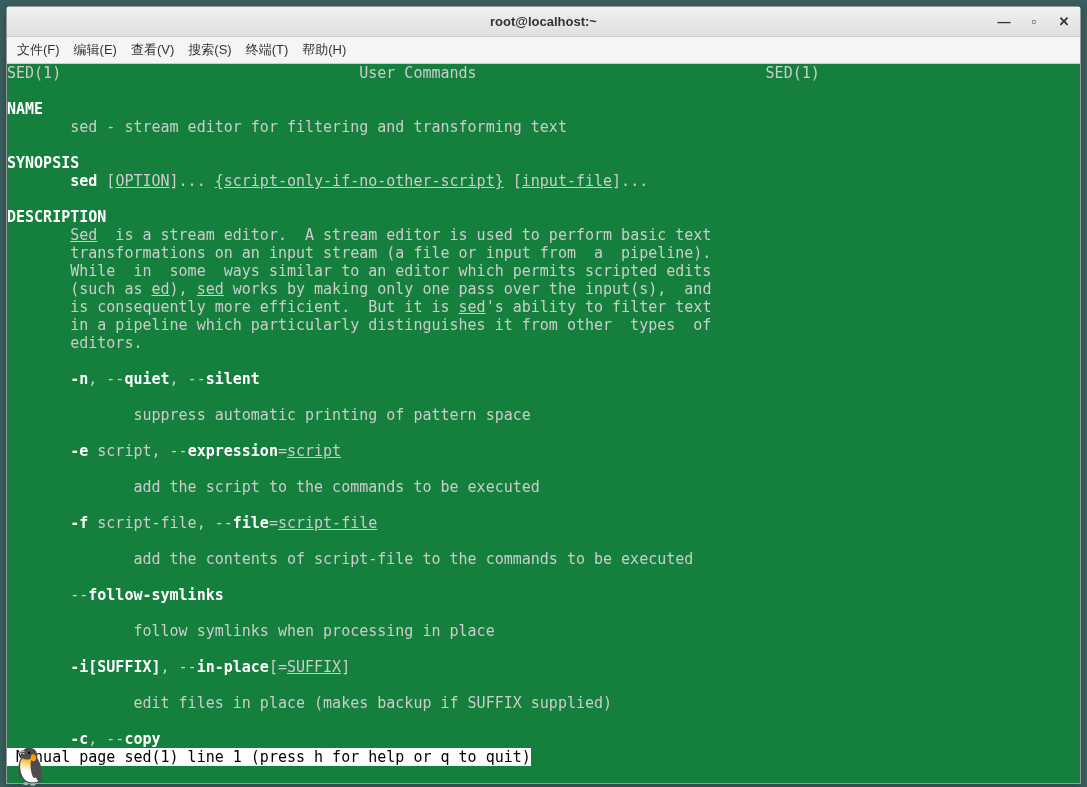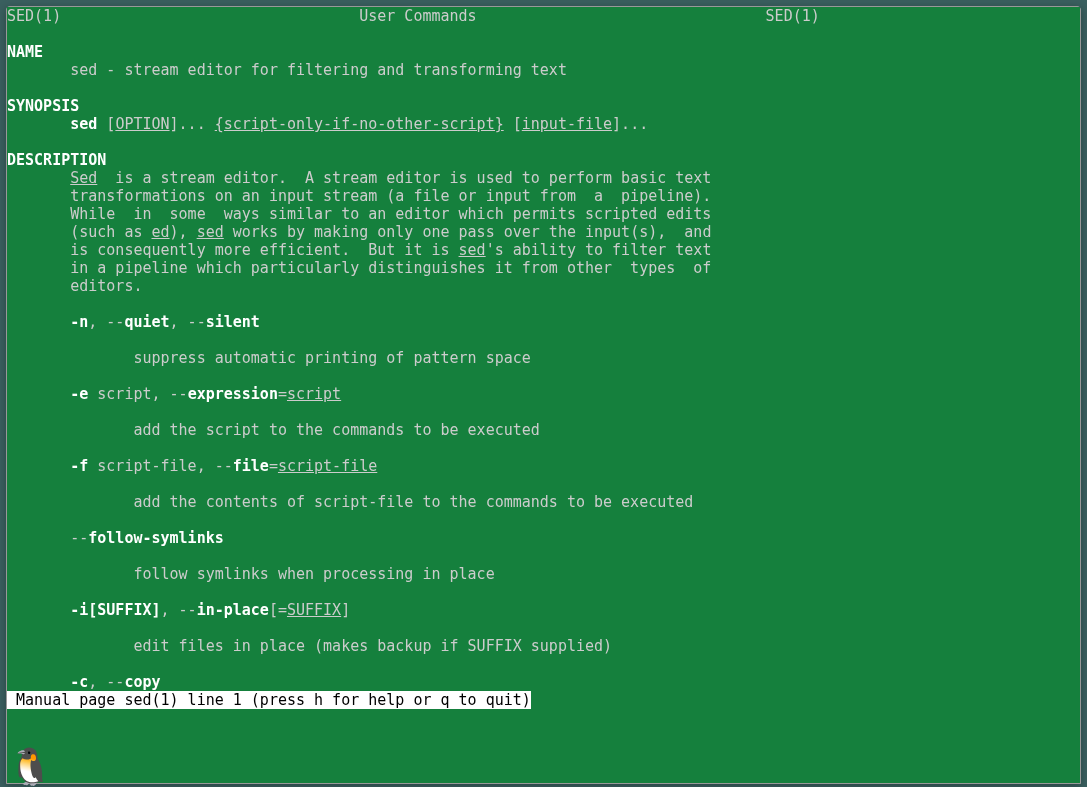--- a/index.html
+++ b/index.html
@@ -116,20 +116,36 @@
   font-size: 9px;
   color: #d04040;
   font-weight: bold;
   margin-top: -2px;
 }
 </style>
 </head>
 <body>
 
 <div class="window">
+  <div class="titlebar">
+    <span class="titlebar-title">root@localhost:~</span>
+    <div class="win-controls">
+      <span class="win-btn">—</span>
+      <span class="win-btn">▫</span>
+      <span class="win-btn">✕</span>
+    </div>
+  </div>
+  <div class="menubar">
+    <span class="menu-item">文件(F)</span>
+    <span class="menu-item">编辑(E)</span>
+    <span class="menu-item">查看(V)</span>
+    <span class="menu-item">搜索(S)</span>
+    <span class="menu-item">终端(T)</span>
+    <span class="menu-item">帮助(H)</span>
+  </div>
   <div class="terminal"><span>SED(1)</span>                                 <span>User Commands</span>                                <span>SED(1)</span>
 
 <span class="bold">NAME</span>
 <span>       sed - stream editor for filtering and transforming text</span>
 
 <span class="bold">SYNOPSIS</span>
 <span>       </span><span class="bold">sed</span><span> [</span><span class="u">OPTION</span><span>]... </span><span class="u">{script-only-if-no-other-script}</span><span> [</span><span class="u">input-file</span><span>]...</span>
 
 <span class="bold">DESCRIPTION</span>
 <span>       </span><span class="u">Sed</span><span>  is a stream editor.  A stream editor is used to perform basic text</span>

